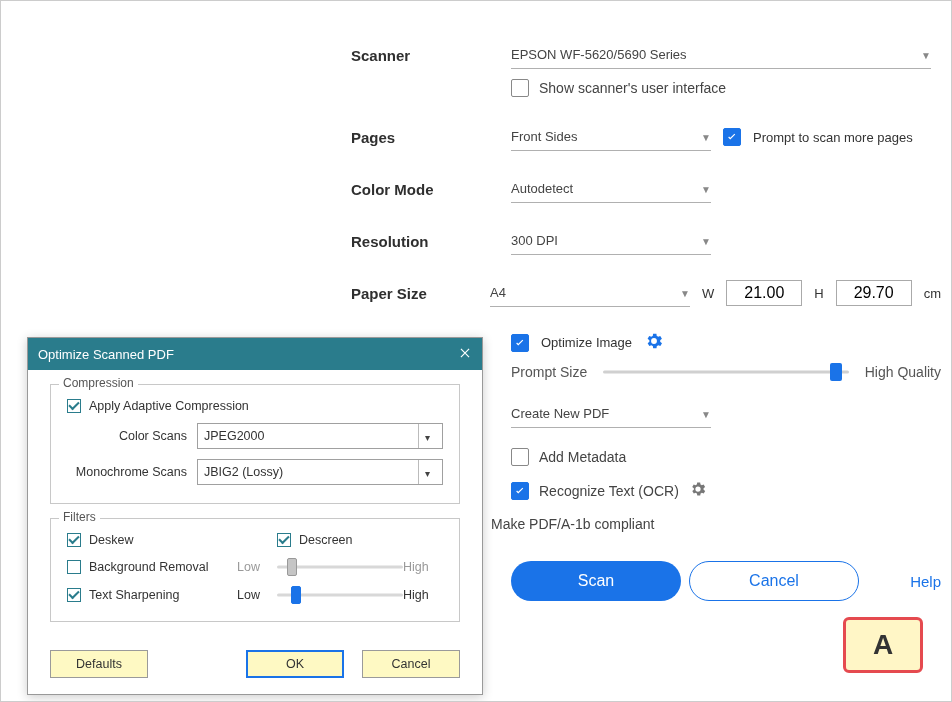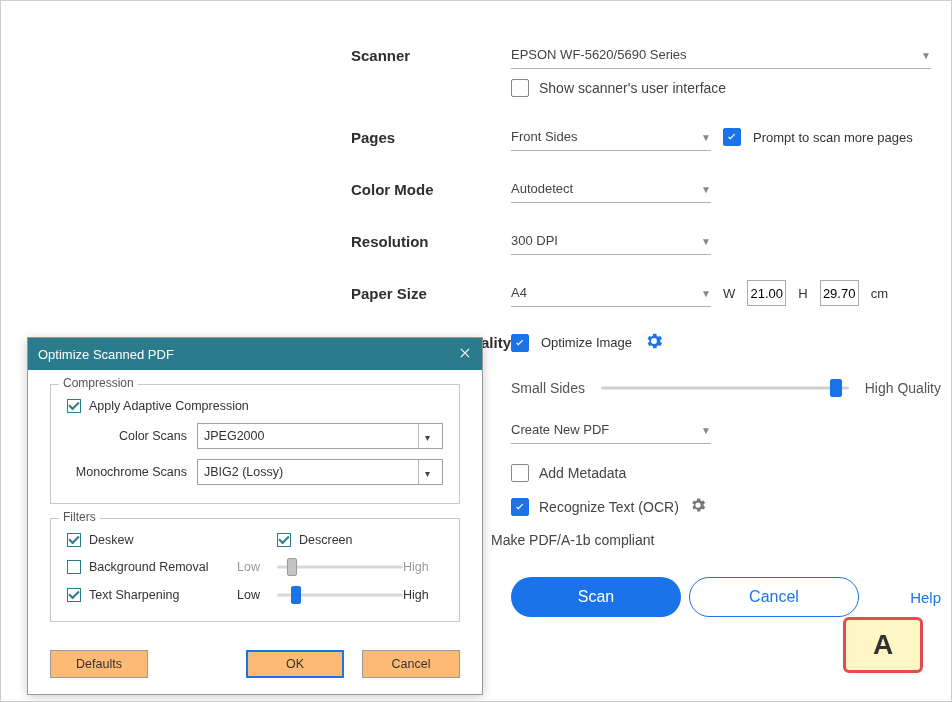--- a/index.html
+++ b/index.html
@@ -18,21 +18,21 @@
 
   .cb { position:relative; width:18px; height:18px; border:1.5px solid #1a73e8; border-radius:2px; display:inline-flex; align-items:center; justify-content:center; cursor:pointer; flex-shrink:0; }
   .cb.empty { border-color:#888; }
   .cb.checked { background:#1a73e8; }
   .cb.checked svg { display:block; }
   .cb svg { display:none; width:14px; height:14px; }
 
   .subrow { display:flex; align-items:center; gap:10px; margin-bottom:14px; }
   .subrow .txt { color:#444; font-size:14px; }
 
-  .num-input { width:39px; height:26px; border:1px solid #aaa; text-align:center; font-size:13px; }
+  .num-input { width:76px; height:26px; border:1px solid #aaa; text-align:center; font-size:16px; }
 
   .gear { color:#1a73e8; cursor:pointer; }
   .gear.gray { color:#777; }
 
   .slider-row { display:flex; align-items:center; gap:16px; margin:4px 0 18px 0; }
   .slider-label { color:#555; font-size:14px; }
   .slider { position:relative; flex:1; height:20px; }
   .slider .track { position:absolute; top:50%; left:0; right:0; height:3px; background:#d0d0d0; border-radius:2px; transform:translateY(-50%); }
   .slider .thumb { position:absolute; top:50%; width:12px; height:18px; background:#1a73e8; border-radius:2px; transform:translate(-50%,-50%); }
 
@@ -62,21 +62,21 @@
   .win-select { flex:1; height:26px; border:1px solid #a0a0a0; display:flex; align-items:center; padding:0 6px; font-size:12.5px; cursor:pointer; }
   .win-select .arrow { margin-left:auto; width:18px; height:100%; border-left:1px solid #bbb; display:flex; align-items:center; justify-content:center; color:#444; }
 
   .filters-grid { display:grid; grid-template-columns:170px 40px 1fr 40px; row-gap:12px; align-items:center; font-size:12.5px; }
   .mini-slider { position:relative; height:16px; }
   .mini-slider .tr { position:absolute; top:50%; left:0; right:0; height:3px; background:#d8d8d8; transform:translateY(-50%); border-radius:2px; }
   .mini-slider .th { position:absolute; top:50%; width:10px; height:18px; background:#c5c5c5; border:1px solid #999; border-radius:2px; transform:translate(-50%,-50%); }
   .mini-slider .th.active { background:#1a73e8; border-color:#1a73e8; }
 
   .dlg-btnrow { display:flex; gap:18px; padding:0 22px 16px 22px; }
-  .win-btn { height:28px; min-width:98px; border:1px solid #9a9a9a; background:#fdba74; display:flex; align-items:center; justify-content:center; font-size:12.5px; cursor:pointer; }
+  .win-btn { height:28px; min-width:98px; border:1px solid #9a9a9a; background:#fef9c3; display:flex; align-items:center; justify-content:center; font-size:12.5px; cursor:pointer; }
   .win-btn.default { border:2px solid #1a73e8; }
   .spacer { flex:1; }
 
   .small-chev { font-size:10px; transform:translateY(1px); }
 </style>
 </head>
 <body>
 
 <div class="canvas">
 
@@ -140,39 +140,39 @@
           <span class="chev small-chev">▼</span>
         </div>
         <span class="txt">W</span>
         <input class="num-input" value="21.00" style="">
         <span class="txt">H</span>
         <input class="num-input" value="29.70" style="">
         <span class="txt">cm</span>
       </div>
     </div>
 
-    <div class="row" style="margin-bottom:24px;text-align:right;">
+    <div class="row" style="margin-bottom:8px;">
       <div class="label">Quality</div>
       <div class="ctrls">
         <span class="cb checked">
             <svg viewBox="0 0 24 24">
               <path fill="#fff" d="M9 16.2l-3.5-3.5 1.4-1.4L9 13.4l7.1-7.1 1.4 1.4z"></path>
             </svg>
           </span>
         <span class="txt">Optimize Image</span>
         <span class="gear">
           <svg width="20" height="20" viewBox="0 0 24 24">
               <path fill="currentColor" d="M19.4 13l.1-1-.1-1 2.1-1.6-2-3.5-2.5 1a7 7 0 0 0-1.7-1l-.4-2.6h-4l-.4 2.6a7 7 0 0 0-1.7 1l-2.5-1-2 3.5L6.5 11l-.1 1 .1 1-2.1 1.6 2 3.5 2.5-1a7 7 0 0 0 1.7 1l.4 2.6h4l.4-2.6a7 7 0 0 0 1.7-1l2.5 1 2-3.5L19.4 13zM12 15.5A3.5 3.5 0 1 1 15.5 12 3.5 3.5 0 0 1 12 15.5z"></path>
             </svg>
         </span>
       </div>
     </div>
 
     <div class="slider-row" style="margin-left:160px;">
-      <span class="slider-label">Small Sides</span>
+      <span class="slider-label">Prompt Size</span>
       <div class="slider">
         <div class="track"></div>
         <div class="thumb" style="left:95%;"></div>
       </div>
       <span class="slider-label">High Quality</span>
     </div>
 
     <div style="margin-left:160px; margin-bottom:20px;">
       <div class="underline-select" style="width:140px;">
         <span>Create New PDF</span>

